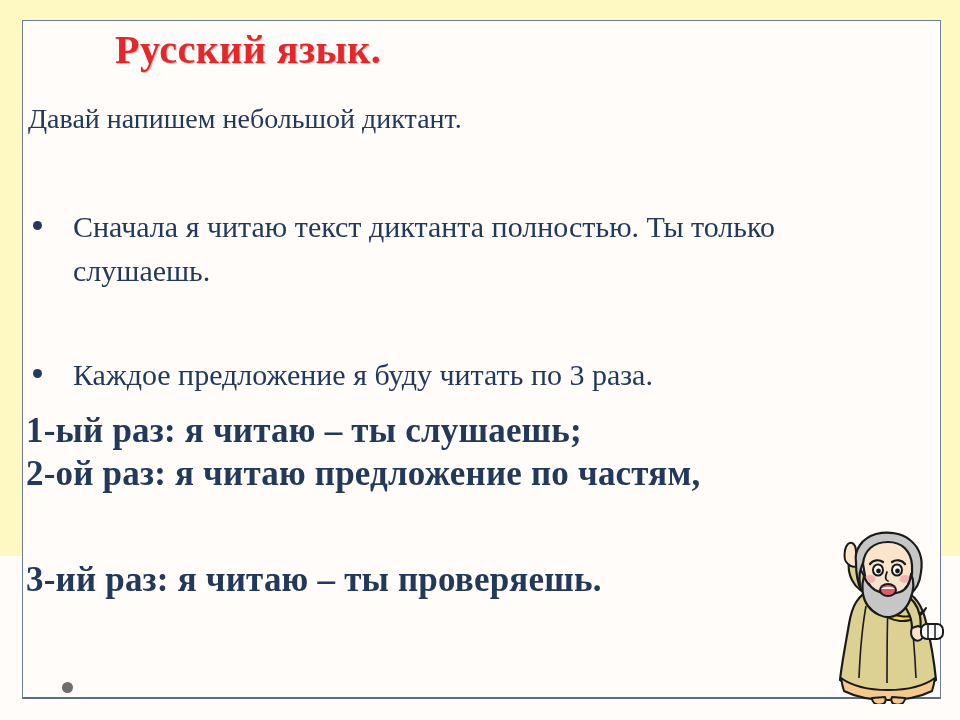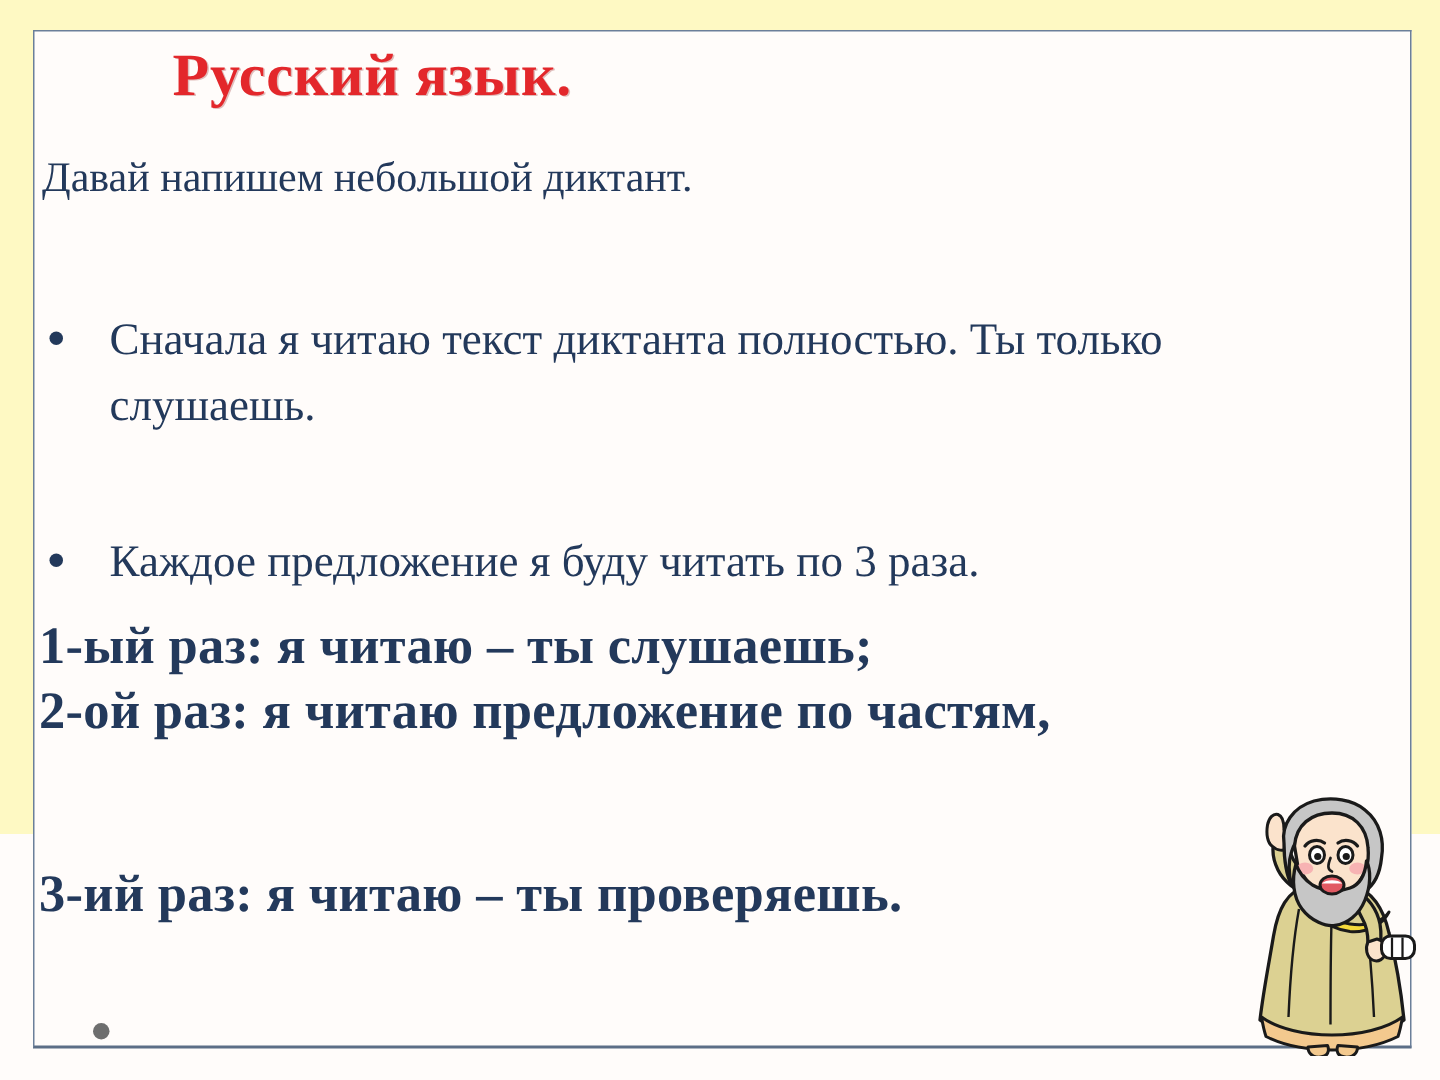--- a/index.html
+++ b/index.html
@@ -108,21 +108,21 @@
     font-weight: bold;
     font-size: 35px;
     line-height: 40px;
     color: #23395B;
     letter-spacing: 0.2px;
     white-space: nowrap;
   }
   .bold-1 { left: 26px;  top: 411px; }
   .bold-2 { left: 26px;  top: 454px; }
   .bold-3 { left: 205px; top: 519px; }
-  .bold-4 { left: 26px;  top: 576px; }
+  .bold-4 { left: 26px;  top: 560px; }
 
   
   .empty-bullet-dot {
     position: absolute;
     left: 62px;
     top: 682px;
     width: 11px;
     height: 11px;
     border-radius: 50%;
     background: #6E6E6E;

